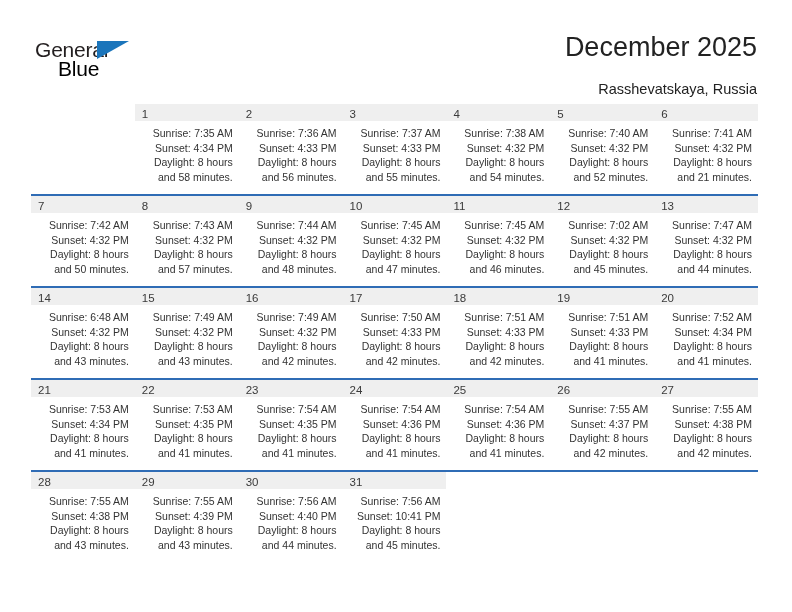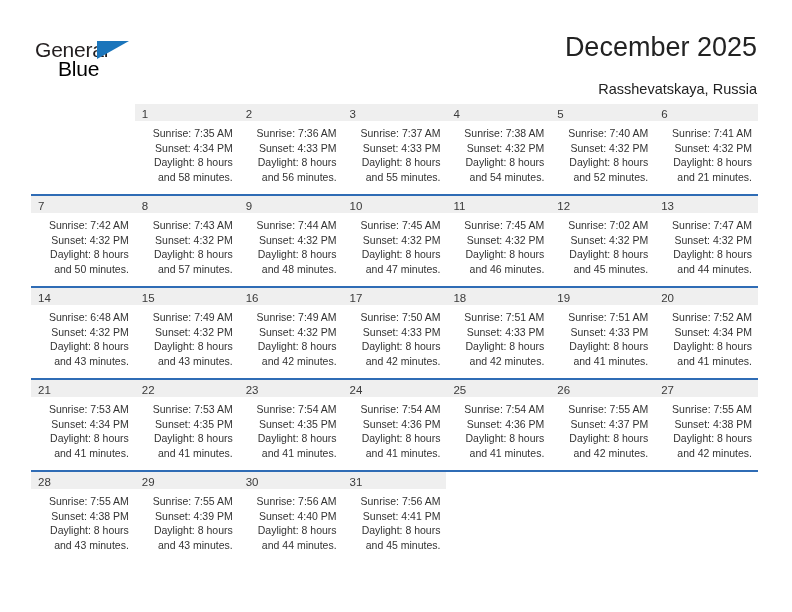--- a/index.html
+++ b/index.html
@@ -473,21 +473,21 @@
                 <div>Sunrise: 7:56 AM</div>
                 <div>Sunset: 4:40 PM</div>
                 <div>Daylight: 8 hours</div>
                 <div>and 44 minutes.</div>
               </div>
             </div>
             <div class="day-cell">
               <div class="day-number-band"><span class="day-number">31</span></div>
               <div class="day-info">
                 <div>Sunrise: 7:56 AM</div>
-                <div>Sunset: 4:41 PM</div>
+                <div>Sunset: 10:41 PM</div>
                 <div>Daylight: 8 hours</div>
                 <div>and 45 minutes.</div>
               </div>
             </div>
             <div class="day-cell empty">
               <div class="day-number-band"><span class="day-number"></span></div>
               <div class="day-info">
                 <div></div>
                 <div></div>
                 <div></div>

